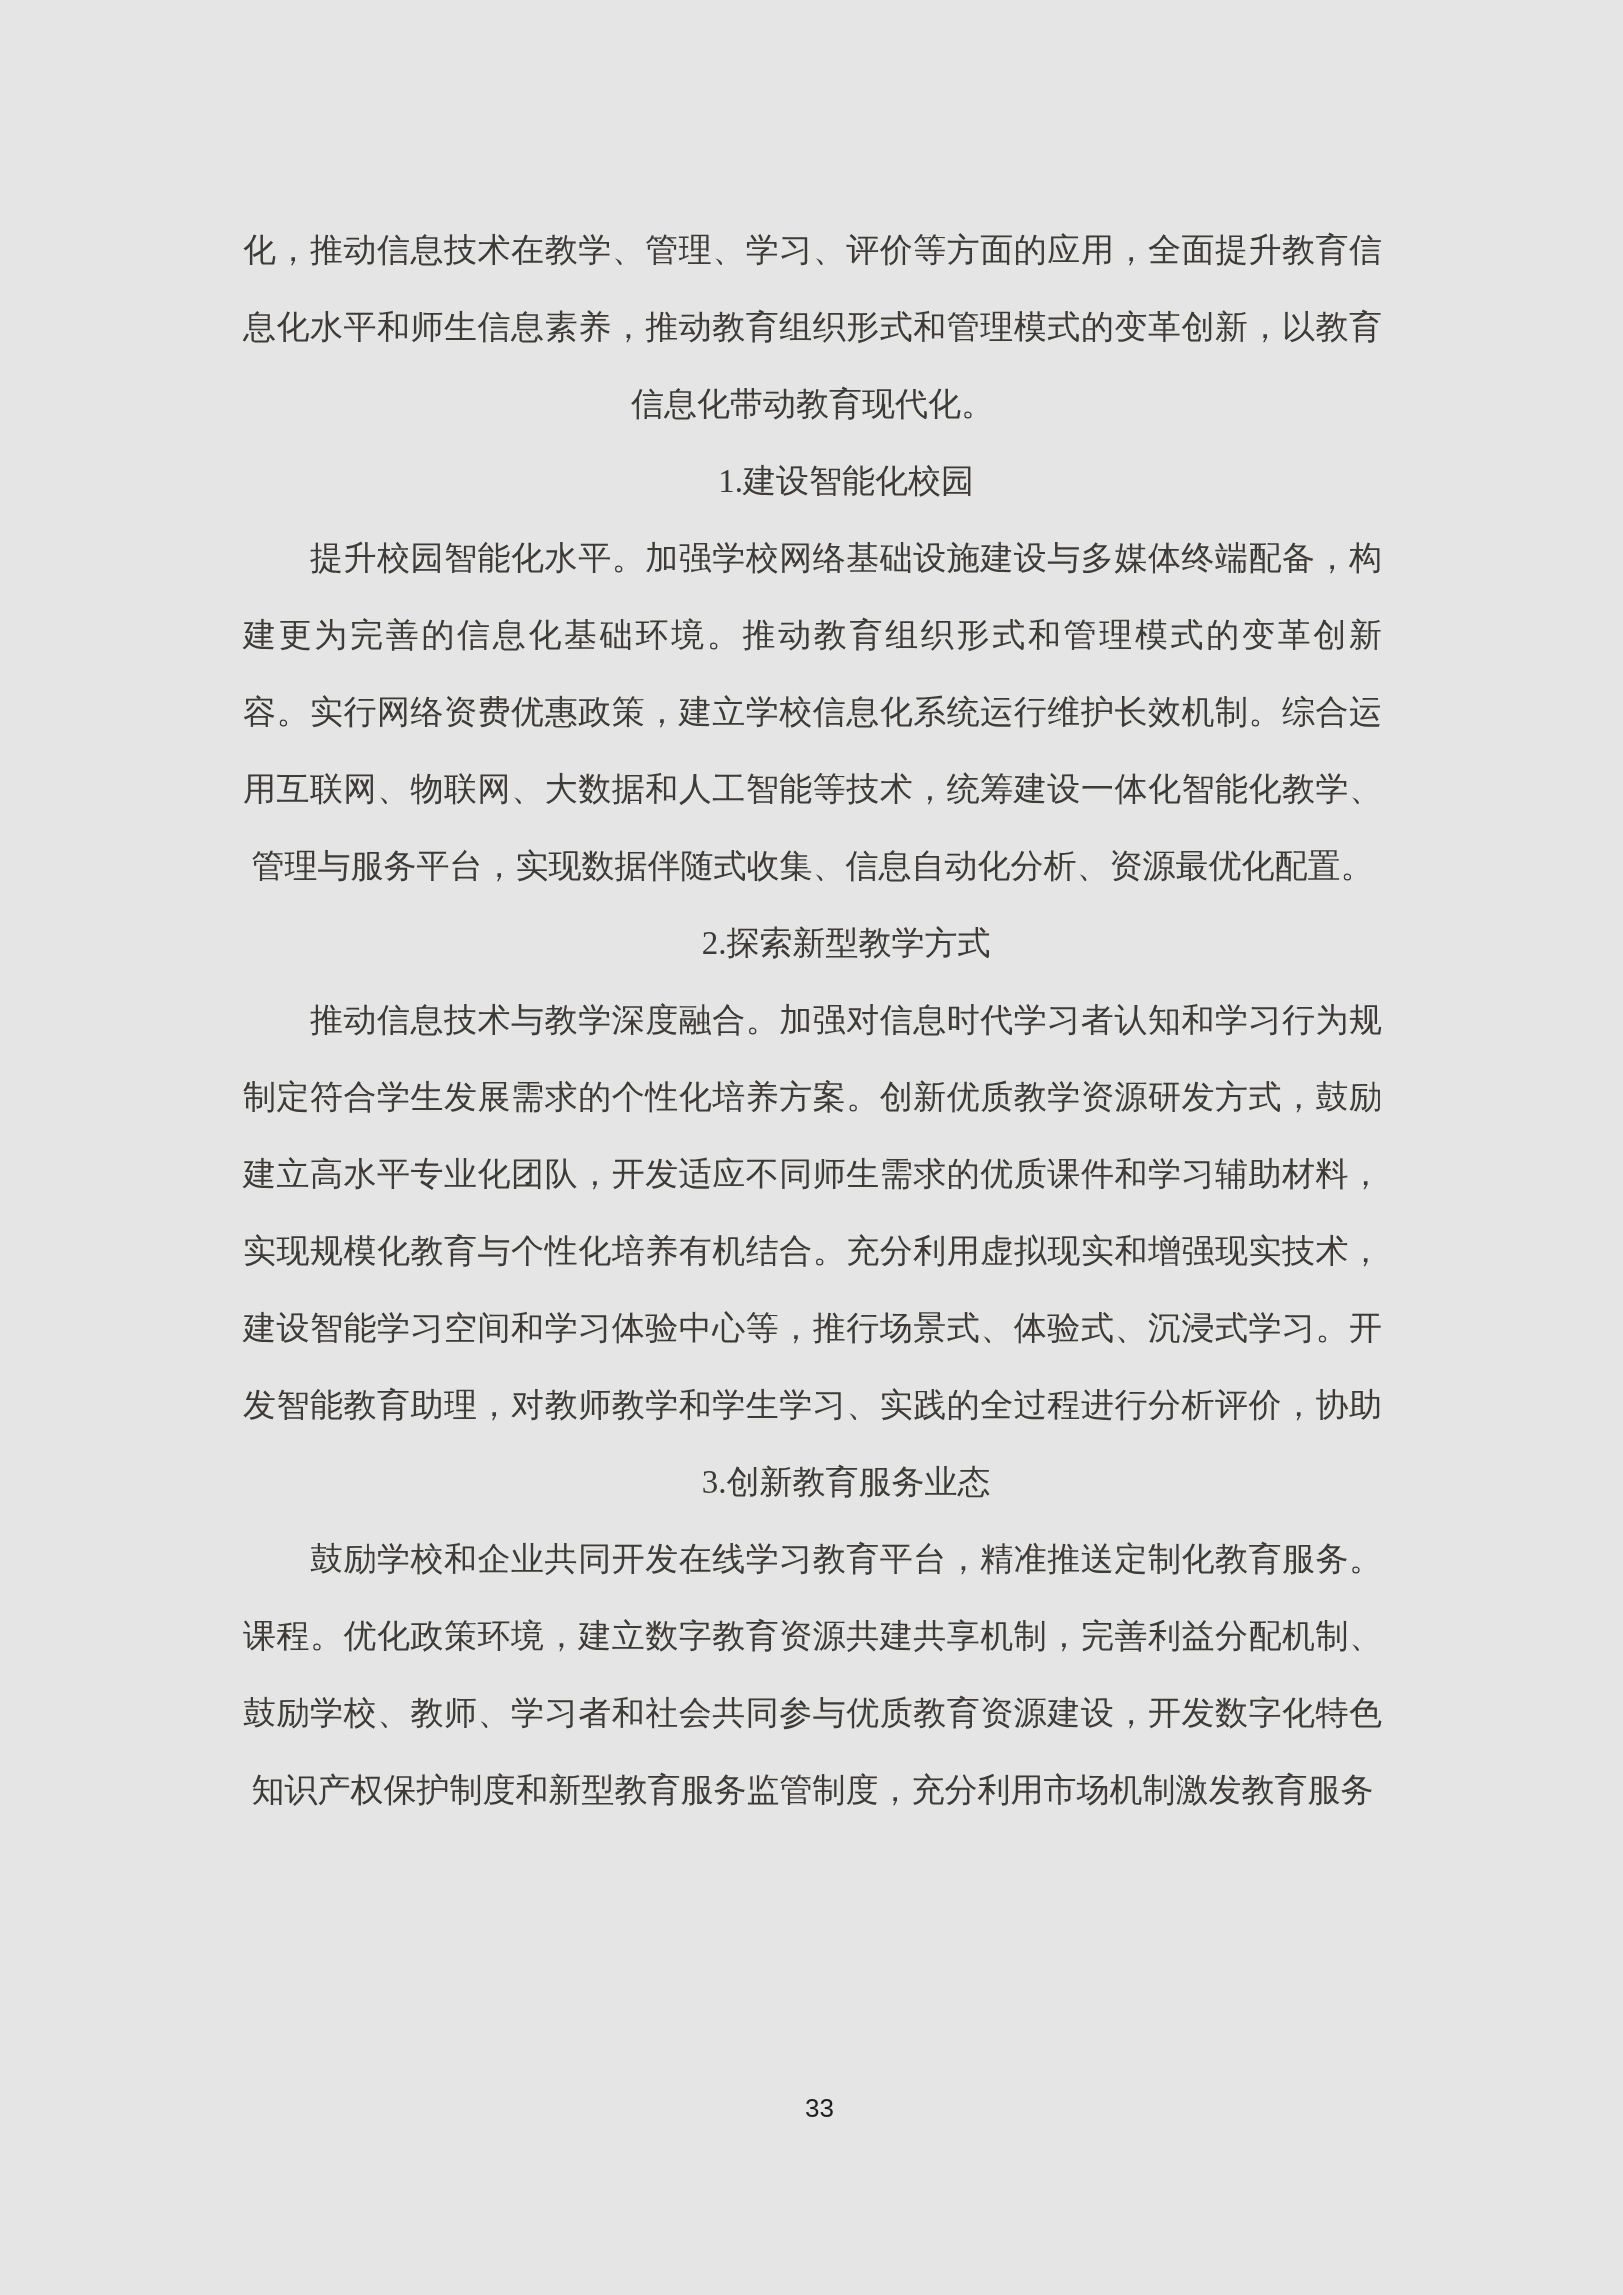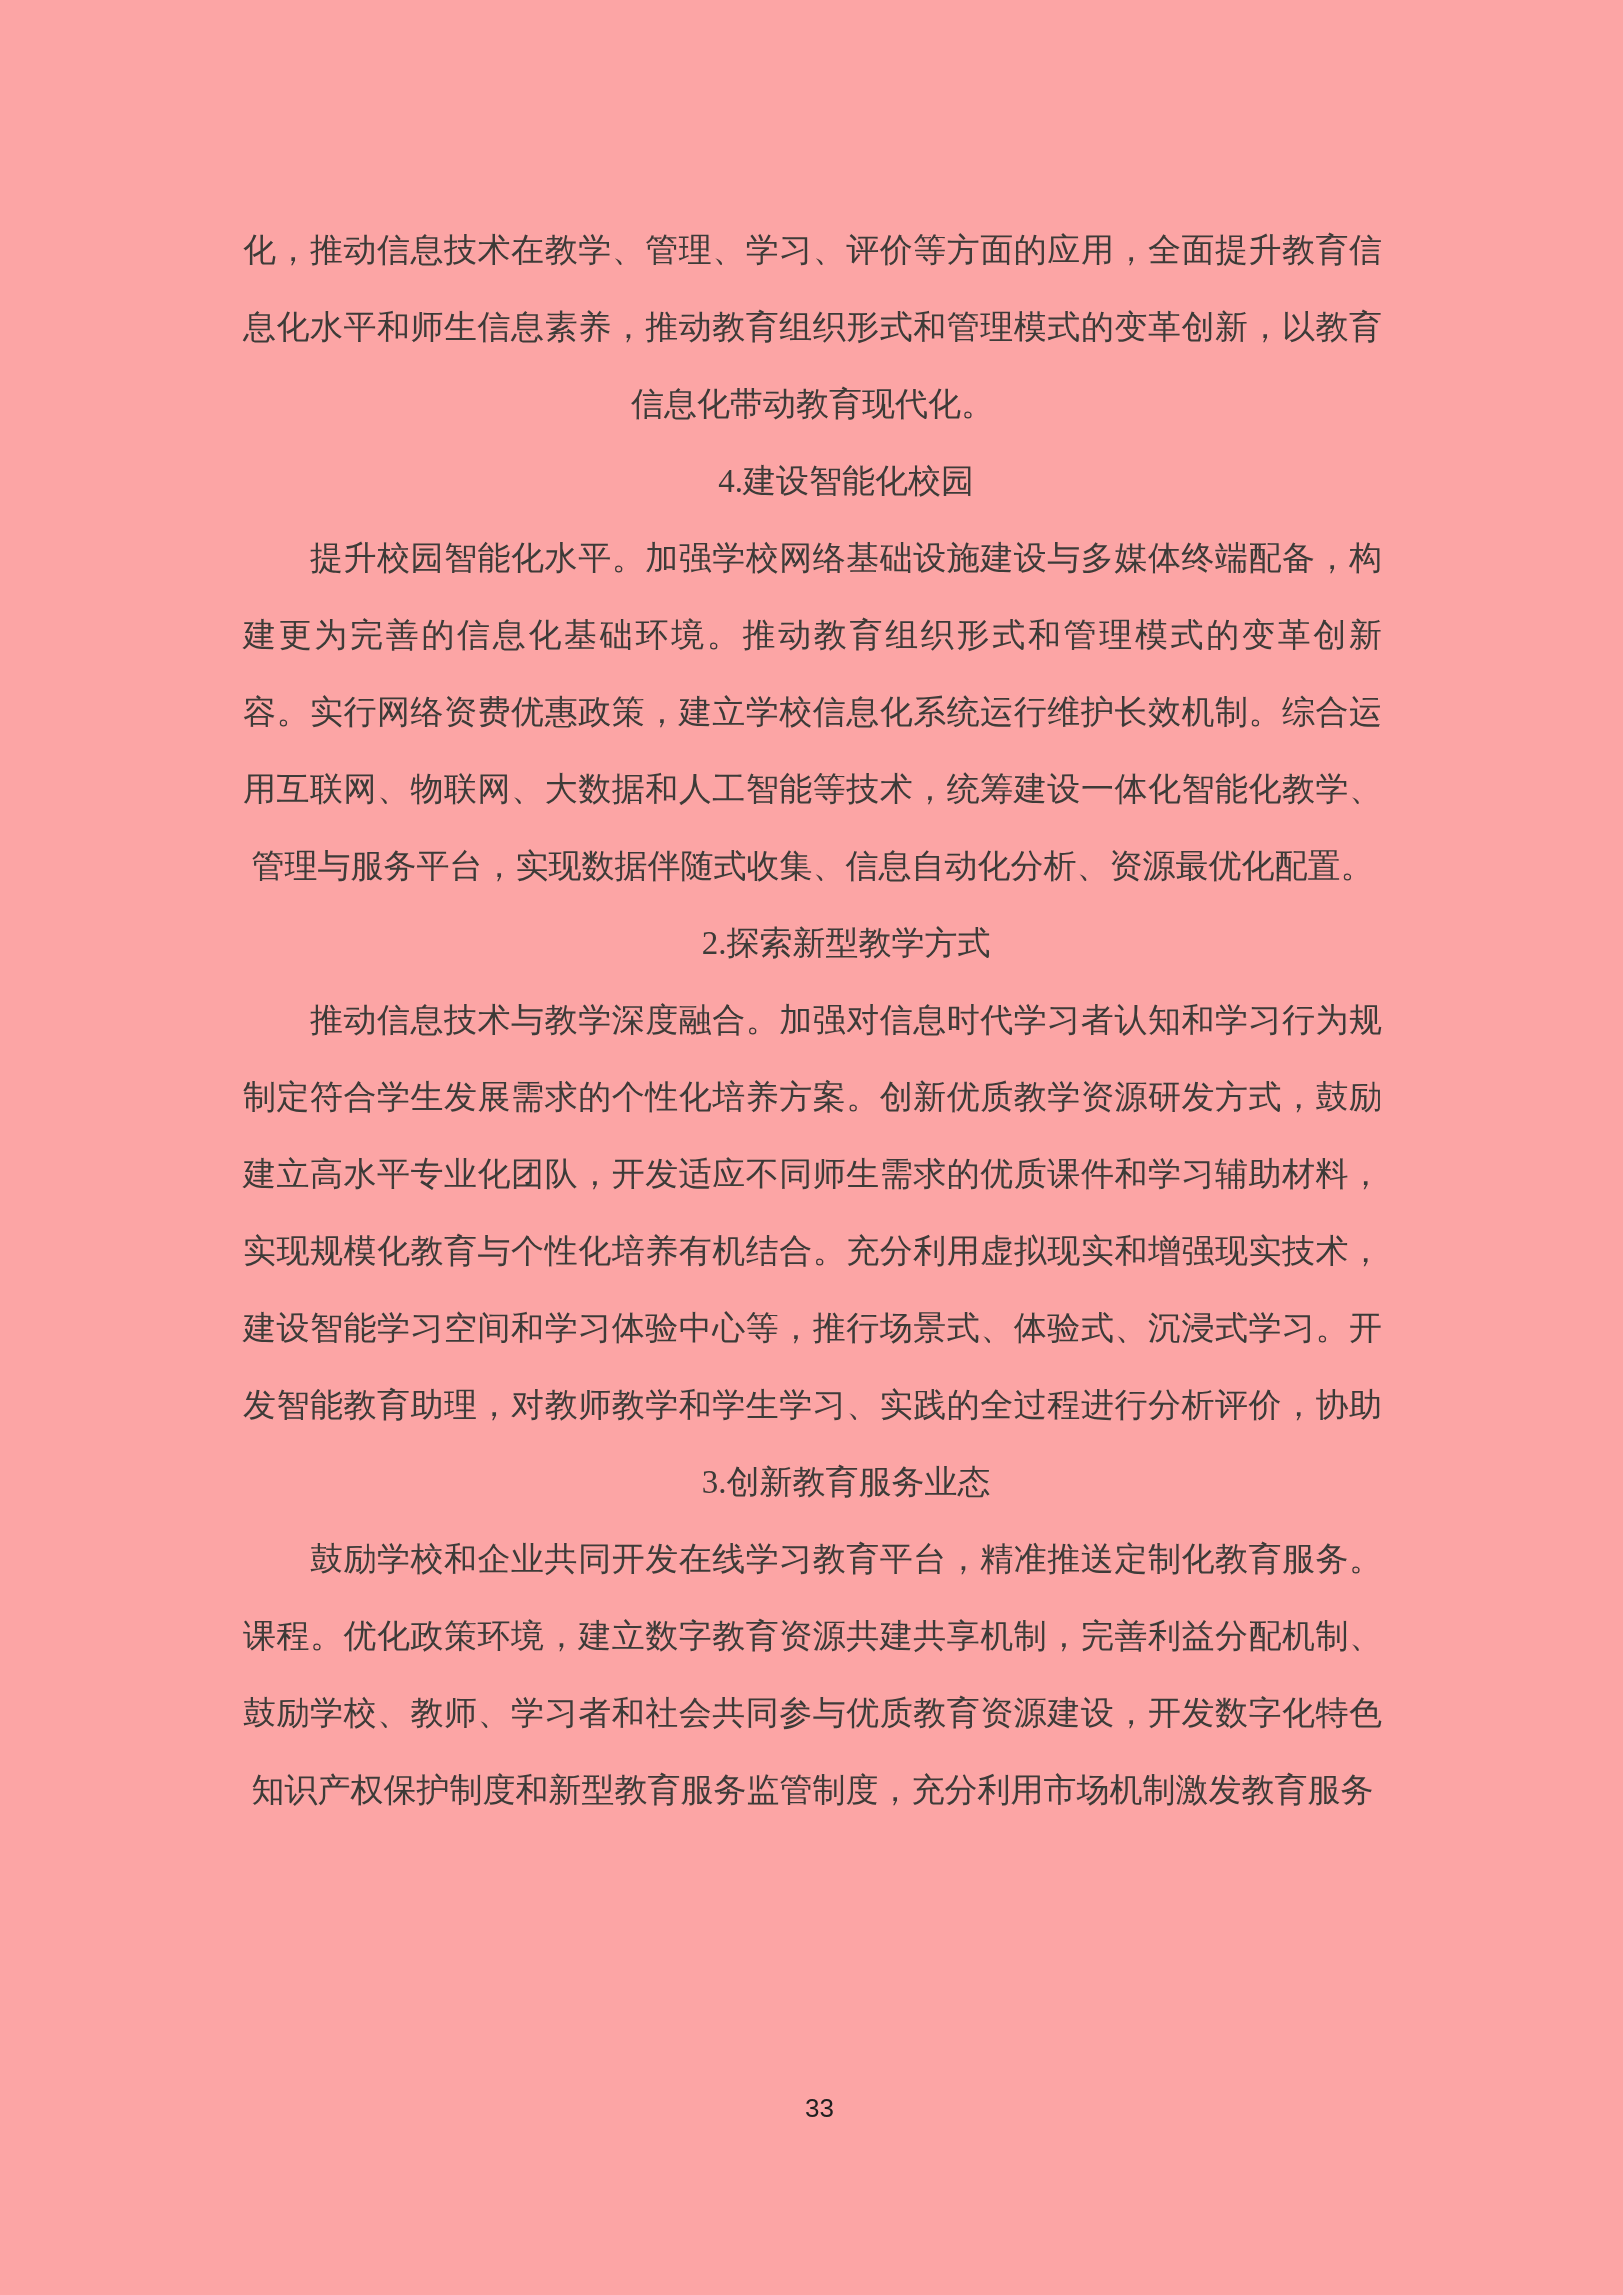--- a/index.html
+++ b/index.html
@@ -4,21 +4,21 @@
 <style>
   html, body {
     margin: 0;
     padding: 0;
     background: #ffffff;
   }
   .page {
     position: relative;
     width: 1623px;
     height: 2295px;
-    background: #fca5a5;
+    background: #e5e5e5;
     overflow: hidden;
     font-family: "Liberation Serif", "DejaVu Serif", serif;
   }
   .doc-body {
     position: absolute;
     left: 243px;
     top: 212px;
     width: 1139px;
     color: #3d3b38;
     font-size: 33px;
@@ -51,21 +51,21 @@
   }
 </style>
 </head>
 <body>
 
 <div class="page">
   <div class="doc-body">
       <div class="line j">化，推动信息技术在教学、管理、学习、评价等方面的应用，全面提升教育信</div>
       <div class="line j">息化水平和师生信息素养，推动教育组织形式和管理模式的变革创新，以教育</div>
       <div class="line">信息化带动教育现代化。</div>
-      <div class="line ind">4.建设智能化校园</div>
+      <div class="line ind">1.建设智能化校园</div>
       <div class="line ind j">提升校园智能化水平。加强学校网络基础设施建设与多媒体终端配备，构</div>
       <div class="line j">建更为完善的信息化基础环境。推动教育组织形式和管理模式的变革创新</div>
       <div class="line j">容。实行网络资费优惠政策，建立学校信息化系统运行维护长效机制。综合运</div>
       <div class="line j">用互联网、物联网、大数据和人工智能等技术，统筹建设一体化智能化教学、</div>
       <div class="line">管理与服务平台，实现数据伴随式收集、信息自动化分析、资源最优化配置。</div>
       <div class="line ind">2.探索新型教学方式</div>
       <div class="line ind j">推动信息技术与教学深度融合。加强对信息时代学习者认知和学习行为规</div>
       <div class="line j">制定符合学生发展需求的个性化培养方案。创新优质教学资源研发方式，鼓励</div>
       <div class="line j">建立高水平专业化团队，开发适应不同师生需求的优质课件和学习辅助材料，</div>
       <div class="line j">实现规模化教育与个性化培养有机结合。充分利用虚拟现实和增强现实技术，</div>

